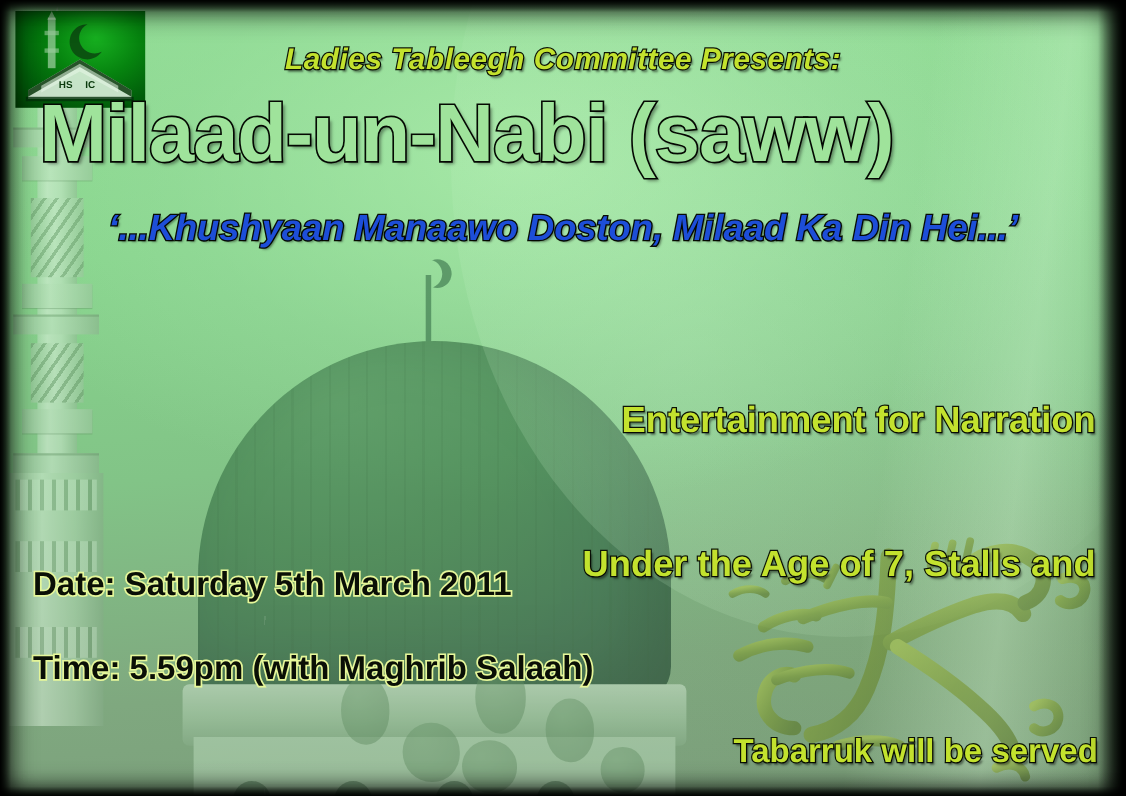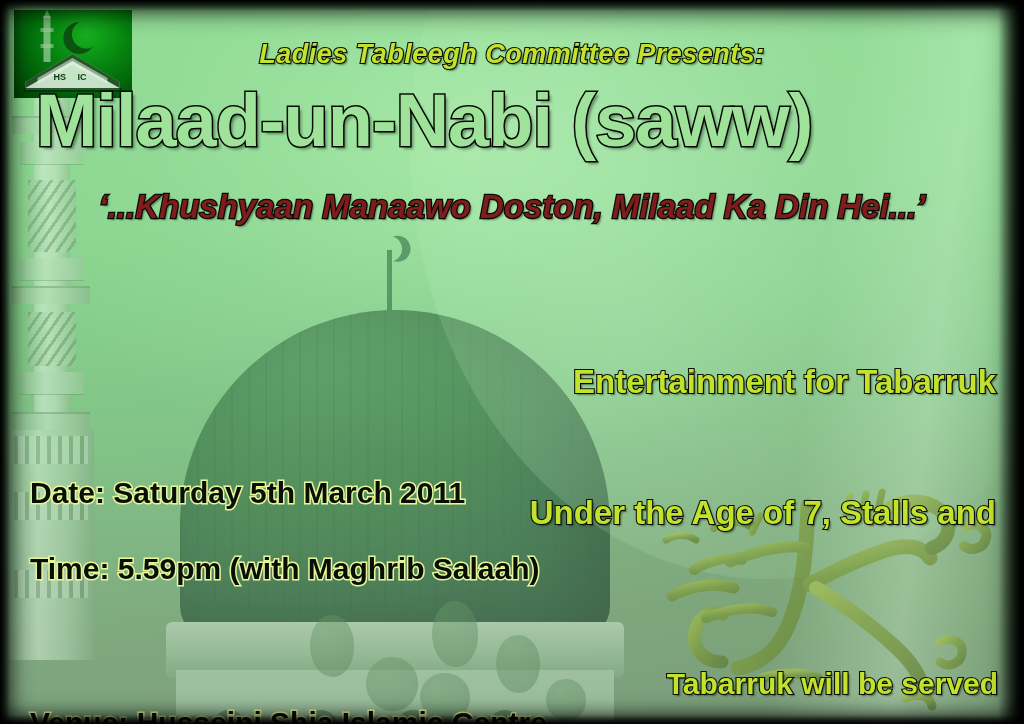--- a/index.html
+++ b/index.html
@@ -192,36 +192,37 @@
     color:#9fe39b;
     -webkit-text-stroke:3px #050a03;
     paint-order:stroke fill;
     text-shadow:3px 3px 3px rgba(0,0,0,.40);
   }
   
   .outline-light{
     color:#0a0f06;
     -webkit-text-stroke:3px #e6f79a;
     paint-order:stroke fill;
+    margin-top:39px;
   }
 
   #presents{
     top:40px;left:0;width:1024px;text-align:center;
     font-size:27px;font-weight:bold;font-style:italic;
     letter-spacing:.5px;
   }
   #title{
     top:82px;left:0;width:848px;text-align:center;
     font-size:74px;font-weight:bold;
     letter-spacing:-1px;
   }
   #tagline{
     top:190px;left:0;width:1024px;text-align:center;
     font-size:33px;font-weight:bold;font-style:italic;
-    color:#7f1d1d;
+    color:#1d4ed8;
     -webkit-text-stroke:2.4px #080d04;
     paint-order:stroke fill;
     text-shadow:2px 2px 2px rgba(0,0,0,.42);
   }
 
   #programme{
     top:272px;right:28px;width:700px;text-align:right;
     font-size:33px;font-weight:bold;
     line-height:1.33;
   }
@@ -346,21 +347,21 @@
     </svg>
   </div>
 
   <div class="t outline-dark" id="presents">Ladies Tableegh Committee Presents:</div>
 
   <div class="t outline-dark-pale" id="title">Milaad-un-Nabi (saww)</div>
 
   <div class="t" id="tagline">‘...Khushyaan Manaawo Doston, Milaad Ka Din Hei...’</div>
 
   <div class="t outline-dark" id="programme">
-    <div>Entertainment for Tabarruk</div>
+    <div>Entertainment for Narration</div>
     <div>Under the Age of 7, Stalls and</div>
     
     
   </div>
 
   <div class="t detail outline-light" id="date-line">Date: Saturday 5th March 2011</div>
 
   <div class="t detail outline-light" id="time-line">Time: 5.59pm (with Maghrib Salaah)</div>
 
   <div class="t outline-light" id="venue-block">

